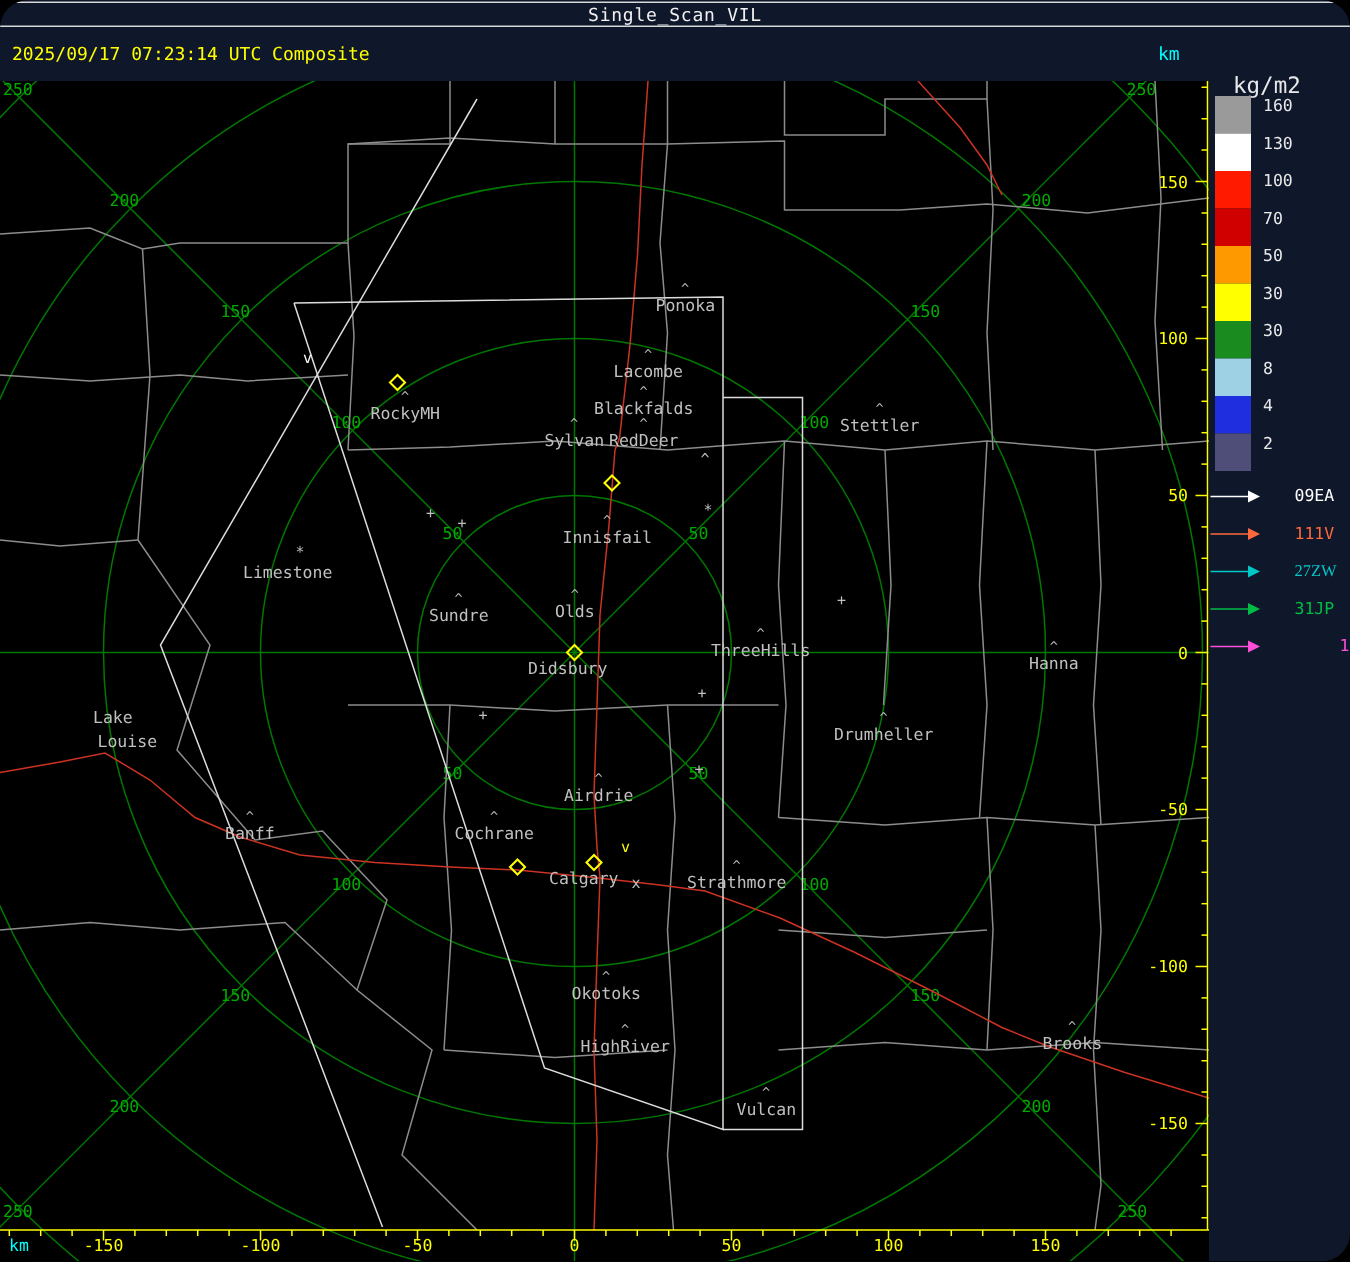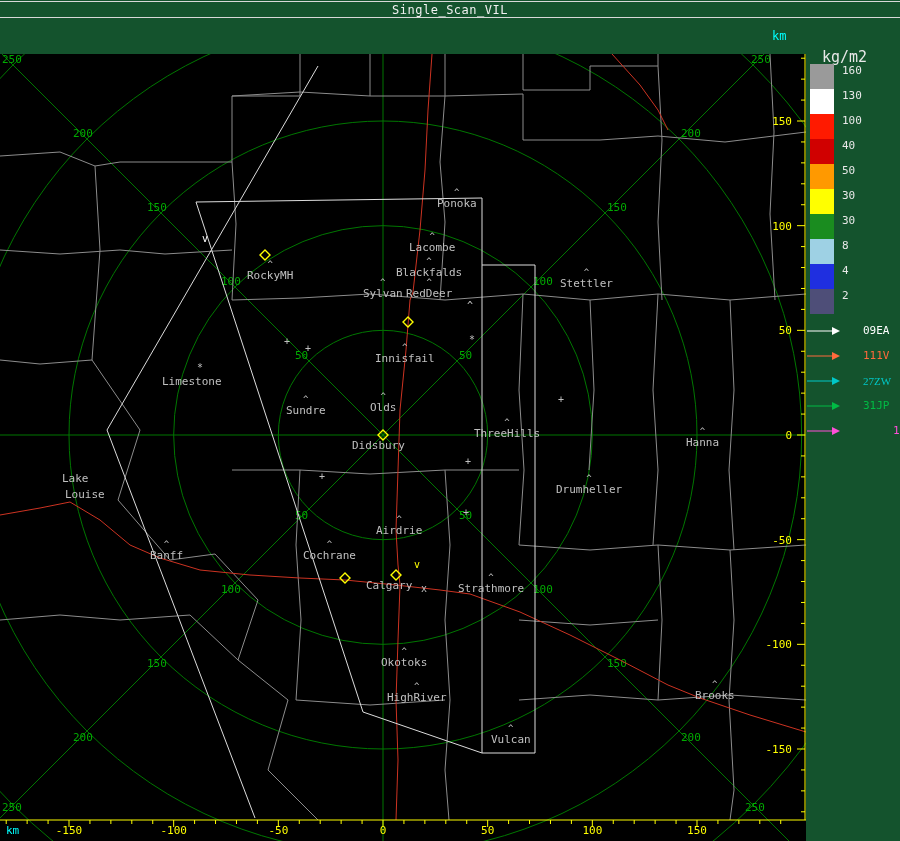--- a/index.html
+++ b/index.html
@@ -1,17 +1,17 @@
 <!DOCTYPE html>
 <html><head>
 <meta charset="utf-8">
 <style>
   html,body{margin:0;padding:0;background:#000;}
-  .screen{position:relative;width:900px;height:841px;background:#14532d;overflow:hidden;
-          font-family:"DejaVu Sans Mono",monospace;}
+  .screen{position:relative;width:900px;height:841px;background:#0f172a;overflow:hidden;
+          font-family:"DejaVu Sans Mono",monospace;border-radius:19px;}
   .hrule{position:absolute;left:0;width:900px;height:1px;background:#d8d8d8;}
   .window-title{position:absolute;top:3px;left:0;width:900px;text-align:center;
                 color:#f0f0f0;font-size:12px;letter-spacing:0.5px;}
   .timestamp{position:absolute;top:29px;left:8px;color:#ffff00;font-size:12px;}
   .right-unit{position:absolute;top:29px;left:772px;color:#00ffff;font-size:12px;}
   #plot{position:absolute;left:0;top:54px;background:#000;}
   #plot text{font-family:"DejaVu Sans Mono",monospace;}
   .cb-unit{position:absolute;left:822px;top:48px;color:#e8e8e8;font-size:15px;}
   #colorbar{position:absolute;left:810px;top:64px;}
   .cb-row{display:flex;align-items:flex-start;height:25px;}
@@ -22,20 +22,21 @@
   .site-label{margin-left:6px;font-size:11px;}
 </style>
 </head>
 <body>
 
 <div class="screen">
   <div class="hrule" style="top:1px"></div>
   <div class="window-title">Single_Scan_VIL</div>
   <div class="hrule" style="top:17px"></div>
 
+  <div class="timestamp">2025/09/17 07:23:14 UTC Composite</div>
   <div class="right-unit">km</div>
 
   <svg id="plot" width="806" height="787">
       <circle cx="383" cy="381" r="104.665" fill="none" stroke="#007700"></circle>
       <circle cx="383" cy="381" r="209.33" fill="none" stroke="#007700"></circle>
       <circle cx="383" cy="381" r="313.995" fill="none" stroke="#007700"></circle>
       <circle cx="383" cy="381" r="418.66" fill="none" stroke="#007700"></circle>
       <circle cx="383" cy="381" r="523.325" fill="none" stroke="#007700"></circle>
       <line x1="383" y1="-819" x2="383" y2="1581" stroke="#007700"></line>
       <line x1="-817" y1="381" x2="1583" y2="381" stroke="#007700"></line>
@@ -261,21 +262,21 @@
       <div class="cb-row">
         <span class="cb-swatch" style="background: rgb(255, 255, 255);"></span>
         <span class="cb-label">130</span>
       </div>
       <div class="cb-row">
         <span class="cb-swatch" style="background: rgb(255, 26, 0);"></span>
         <span class="cb-label">100</span>
       </div>
       <div class="cb-row">
         <span class="cb-swatch" style="background: rgb(208, 0, 0);"></span>
-        <span class="cb-label">40</span>
+        <span class="cb-label">70</span>
       </div>
       <div class="cb-row">
         <span class="cb-swatch" style="background: rgb(255, 153, 0);"></span>
         <span class="cb-label">50</span>
       </div>
       <div class="cb-row">
         <span class="cb-swatch" style="background: rgb(255, 255, 0);"></span>
         <span class="cb-label">30</span>
       </div>
       <div class="cb-row">

